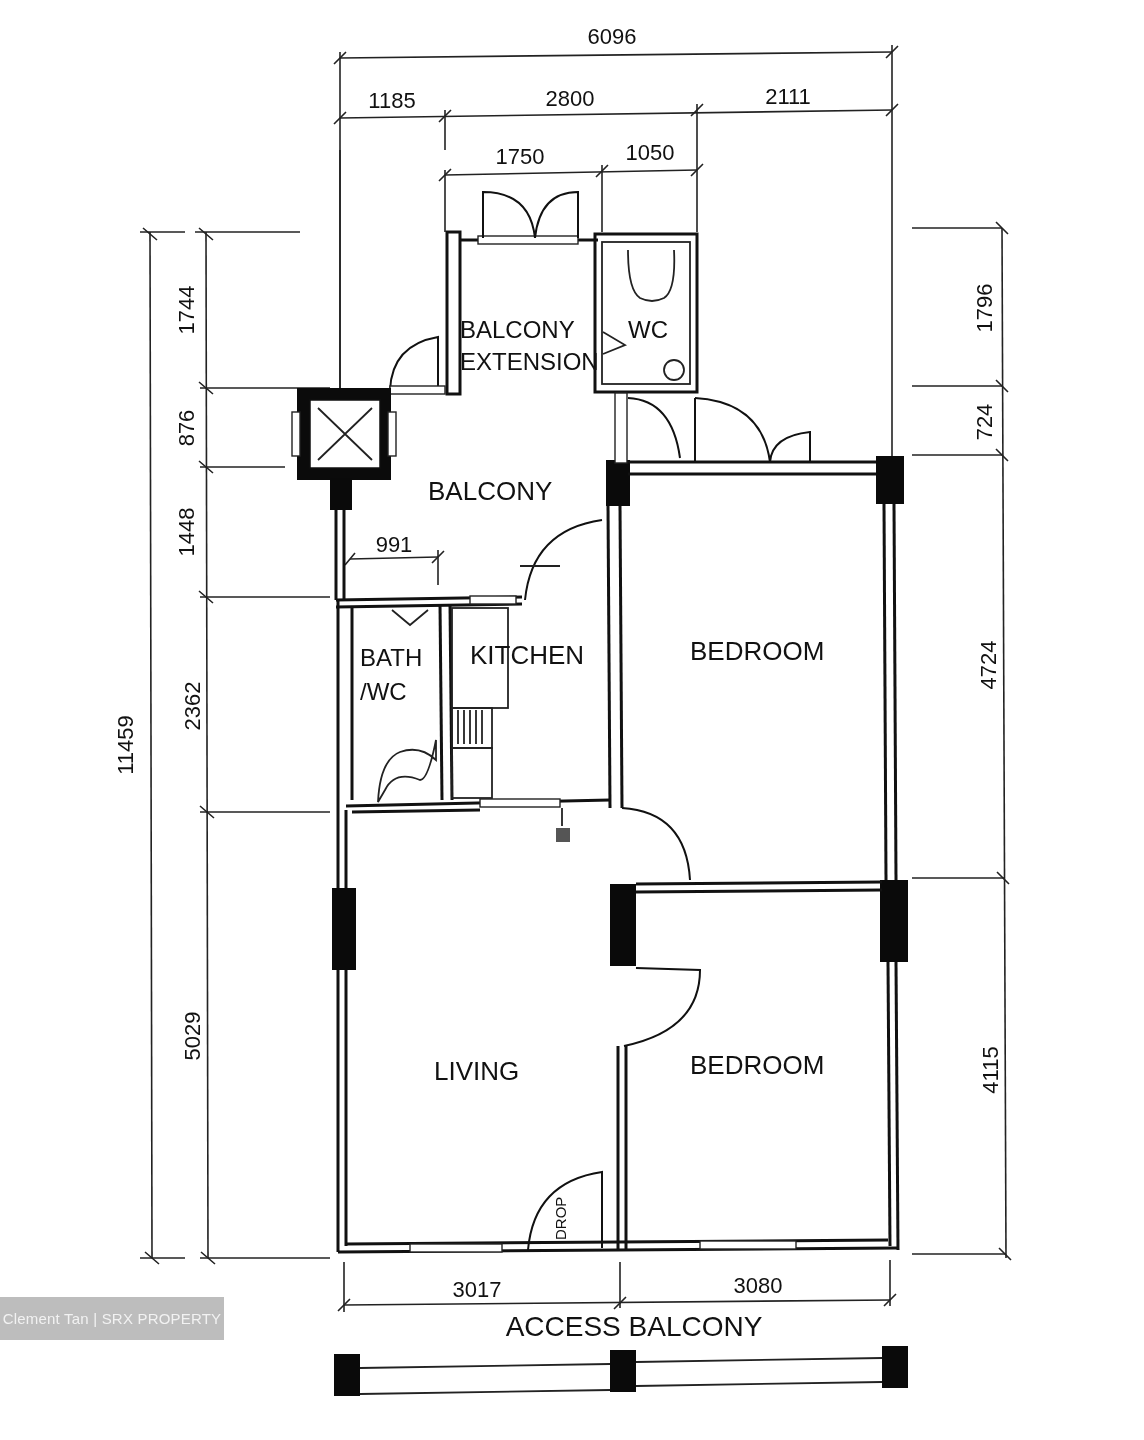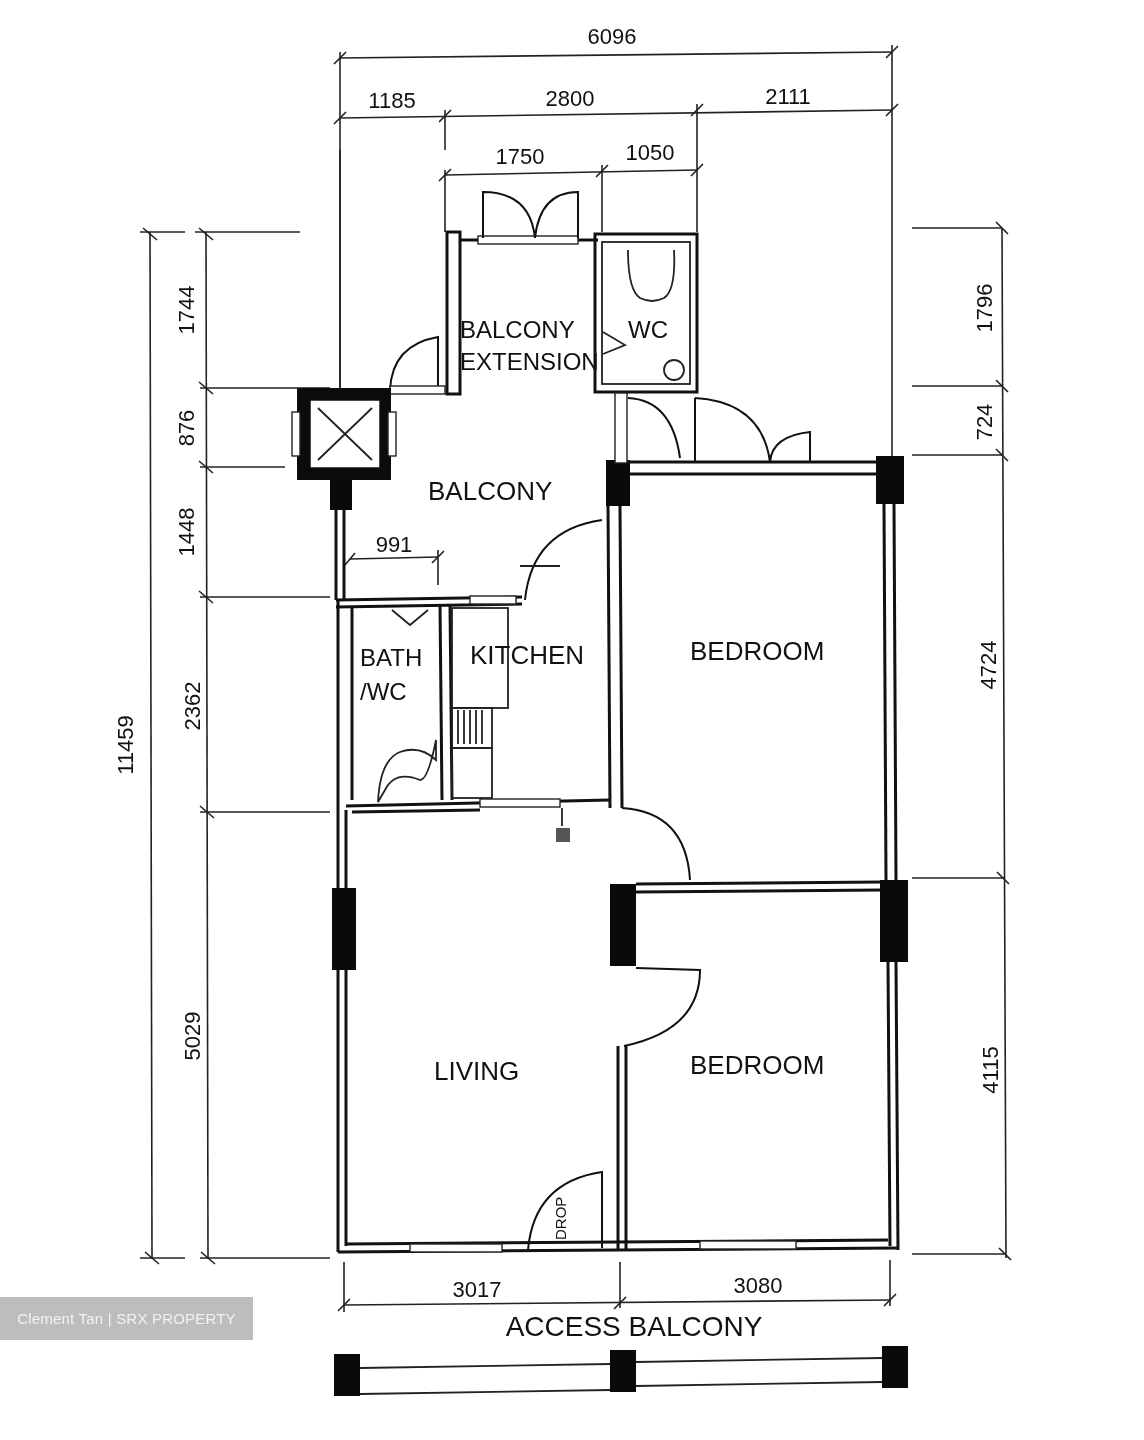--- a/index.html
+++ b/index.html
@@ -10,21 +10,21 @@
   .roomtxt { font-family: "Liberation Sans", sans-serif; font-size: 26px; fill: #111; }
   .roomtxt-sm { font-family: "Liberation Sans", sans-serif; font-size: 24px; fill: #111; }
   .title { font-family: "Liberation Sans", sans-serif; font-size: 28px; fill: #111; }
   .wall { fill: none; stroke: #111; stroke-width: 3; }
   .thin { fill: none; stroke: #222; stroke-width: 1.8; }
   .dim { fill: none; stroke: #222; stroke-width: 1.6; }
   .col { fill: #0a0a0a; }
   .win { fill: #fff; stroke: #222; stroke-width: 1.4; }
   .door { fill: none; stroke: #111; stroke-width: 2; }
   .watermark {
-    position: absolute; left: 0; top: 1297px; width: 253px; height: 43px;
+    position: absolute; left: 0; top: 1297px; width: 224px; height: 43px;
     background: #bdbdbd; color: #f2f2f2; font-size: 15px;
     display: flex; align-items: center; justify-content: center;
     font-family: "Liberation Sans", sans-serif; letter-spacing: 0.2px;
   }
 </style>
 </head>
 <body>
 
 <svg id="plan" viewBox="0 0 1144 1440" xmlns="http://www.w3.org/2000/svg">
 

